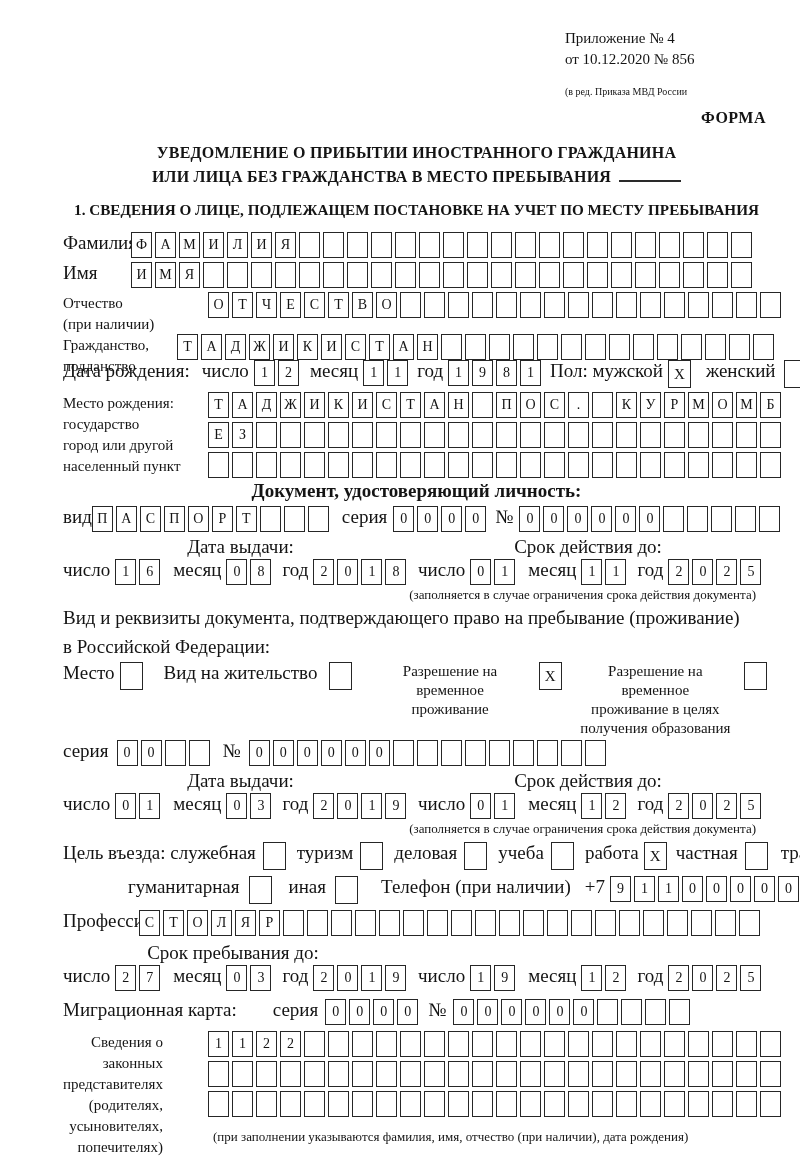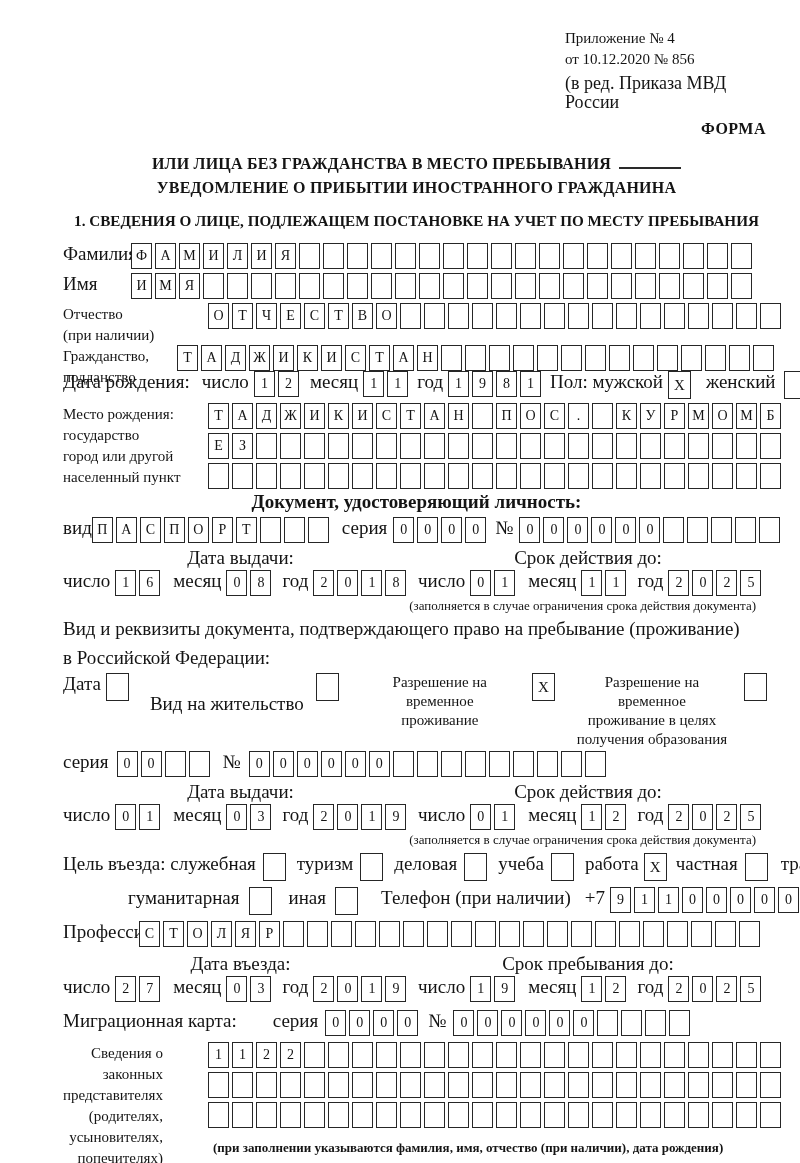--- a/index.html
+++ b/index.html
@@ -1,19 +1,19 @@
 <!DOCTYPE html>
 <html><head>
 <meta charset="utf-8">
 <style>
   html,body{margin:0;padding:0;background:#fff;}
   body{width:800px;height:1163px;overflow:hidden;font-family:"Liberation Serif","DejaVu Serif",serif;color:#141414;}
   .page{box-sizing:border-box;width:800px;height:1163px;padding:28px 30px 10px 63px;}
   .hdr{margin-left:502px;font-size:15px;line-height:21px;}
-  .hdr-sub{margin-left:502px;font-size:18px;line-height:19px;margin-top:4px;}
+  .hdr-sub{margin-left:502px;font-size:10px;line-height:19px;margin-top:12px;}
   .forma{text-align:right;font-weight:bold;font-size:16px;margin-top:8px;padding-right:4px;letter-spacing:.5px;}
   .title{text-align:center;font-weight:bold;font-size:16px;line-height:24px;margin-top:14px;letter-spacing:.2px;}
   .uline{display:inline-block;width:62px;border-bottom:2.2px solid #2a2a2a;height:14px;margin-left:8px;}
   .section-title{text-align:center;font-weight:bold;font-size:15.2px;margin-top:12px;white-space:nowrap;}
   #form-rows{margin-top:0;}
   .row{display:flex;align-items:flex-start;position:relative;}
   .row.center{justify-content:center;}
   .row.right{justify-content:flex-end;padding-right:14px;}
   .col{display:flex;align-items:flex-start;}
   .col.c{display:block;text-align:center;}
@@ -40,22 +40,22 @@
     <div>Приложение № 4</div>
     <div>от 10.12.2020 № 856</div>
   </div>
   <div class="hdr-sub">
     <div>(в ред. Приказа МВД России</div>
   </div>
 
   <div class="forma">ФОРМА</div>
 
   <div class="title">
+    <div>УВЕДОМЛЕНИЕ О ПРИБЫТИИ ИНОСТРАННОГО ГРАЖДАНИНА</div>
     <div><span>ИЛИ ЛИЦА БЕЗ ГРАЖДАНСТВА В МЕСТО ПРЕБЫВАНИЯ</span><span class="uline"></span></div>
-    <div>УВЕДОМЛЕНИЕ О ПРИБЫТИИ ИНОСТРАННОГО ГРАЖДАНИНА</div>
   </div>
 
   <div class="section-title">1. СВЕДЕНИЯ О ЛИЦЕ, ПОДЛЕЖАЩЕМ ПОСТАНОВКЕ НА УЧЕТ ПО МЕСТУ ПРЕБЫВАНИЯ</div>
 
   <div id="form-rows">
       <div class="row" style="margin-top: 13px;">
         <span class="txt" style="width: 68px;">Фамилия</span>
         <span class="boxes">
           <span class="box">Ф</span>
           <span class="box">А</span>
@@ -386,24 +386,24 @@
       <div class="row right" style="margin-top: 2px;">
         <span class="txt small">(заполняется в случае ограничения срока действия документа)</span>
       </div>
       <div class="row" style="margin-top: 4px;">
         <span class="txt">Вид и реквизиты документа, подтверждающего право на пребывание (проживание)</span>
       </div>
       <div class="row" style="margin-top: 7px;">
         <span class="txt">в Российской Федерации:</span>
       </div>
       <div class="row" style="margin-top: 4px;">
-        <span class="txt" style="margin-right: 5px;">Дата</span>
+        <span class="txt" style="margin-right: 5px;">Место</span>
         <span class="box check"></span>
         <span style="display: inline-block; flex: 0 0 auto; width: 18px;"></span>
-        <span class="txt" style="margin-right: 12px; margin-top: 20px;">Вид на жительство</span>
+        <span class="txt" style="margin-right: 12px;">Вид на жительство</span>
         <span class="box check"></span>
         <span style="display: inline-block; flex: 0 0 auto; width: 16px;"></span>
         <div class="lines c" style="margin-right: 10px;">
           <div>Разрешение на временное</div>
           <div>проживание</div>
         </div>
         <span class="box check">X</span>
         <span style="display: inline-block; flex: 0 0 auto; width: 12px;"></span>
         <div class="lines c" style="margin-right: 10px;">
           <div>Разрешение на временное</div>
@@ -555,21 +555,20 @@
           <span class="box"></span>
           <span class="box"></span>
           <span class="box"></span>
           <span class="box"></span>
           <span class="box"></span>
           <span class="box"></span>
           <span class="box"></span>
         </span>
       </div>
       <div class="row" style="margin-top: 6px;">
-        <div class="col c" style="width: 355px;"><span class="txt">Дата въезда:</span></div>
         <div class="col c" style="width: 340px;"><span class="txt">Срок пребывания до:</span></div>
       </div>
       <div class="row" style="margin-top: 1px;">
         <div class="col" style="width: 355px;">
           <span class="txt" style="margin-right: 5px;">число</span>
           <span class="boxes" style="margin-right: 10px;">
             <span class="box">2</span>
             <span class="box">7</span>
           </span>
           <span class="txt" style="margin-right: 5px;">месяц</span>
@@ -717,18 +716,18 @@
               <span class="box"></span>
               <span class="box"></span>
               <span class="box"></span>
               <span class="box"></span>
               <span class="box"></span>
               <span class="box"></span>
             </span>
           </div>
         </div>
       </div>
-      <div class="row" style="margin-top: 12px; padding-left: 150px; font-weight: bold;">
+      <div class="row" style="margin-top: 12px; padding-left: 150px;">
         <span class="txt small">(при заполнении указываются фамилия, имя, отчество (при наличии), дата рождения)</span>
       </div>
     </div>
 
 </div>
 
 </body></html>

